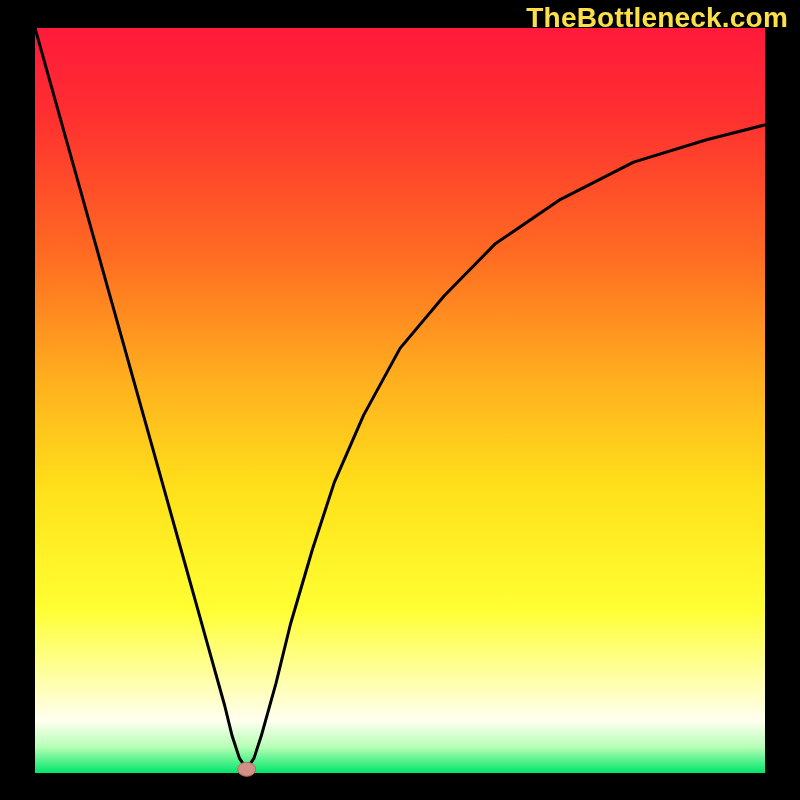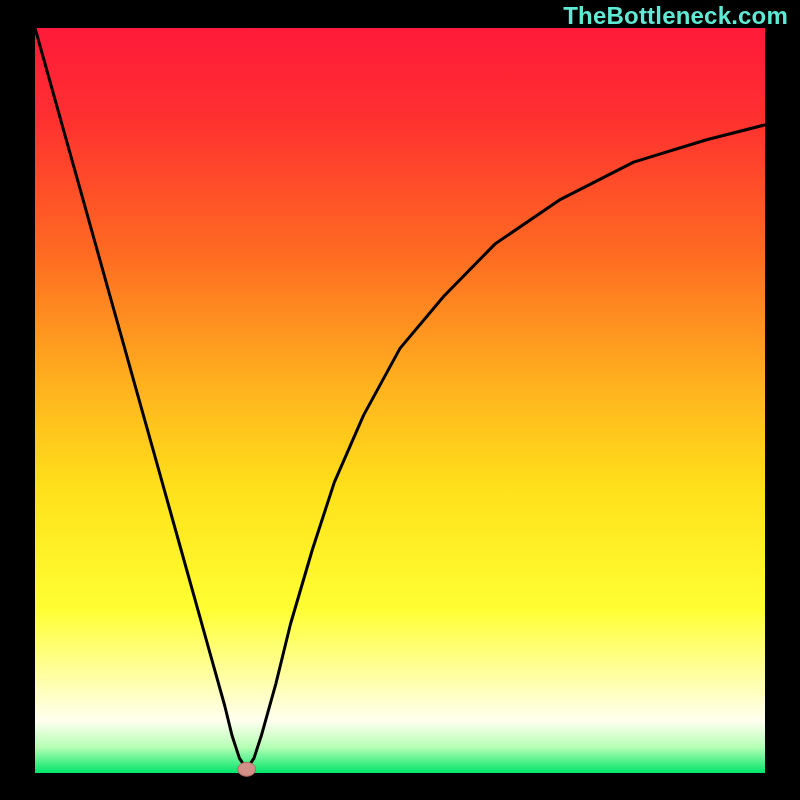--- a/index.html
+++ b/index.html
@@ -14,22 +14,22 @@
   .frame {
     position: relative;
     width: 800px;
     height: 800px;
     background: #000;
   }
   .watermark {
     position: absolute;
     top: 2px;
     right: 12px;
-    color: #5eead4;
-    font-size: 24px;
+    color: #fde047;
+    font-size: 28px;
     font-weight: 600;
     letter-spacing: 0.2px;
     user-select: none;
   }
   svg {
     position: absolute;
     left: 0;
     top: 0;
   }
 </style>

